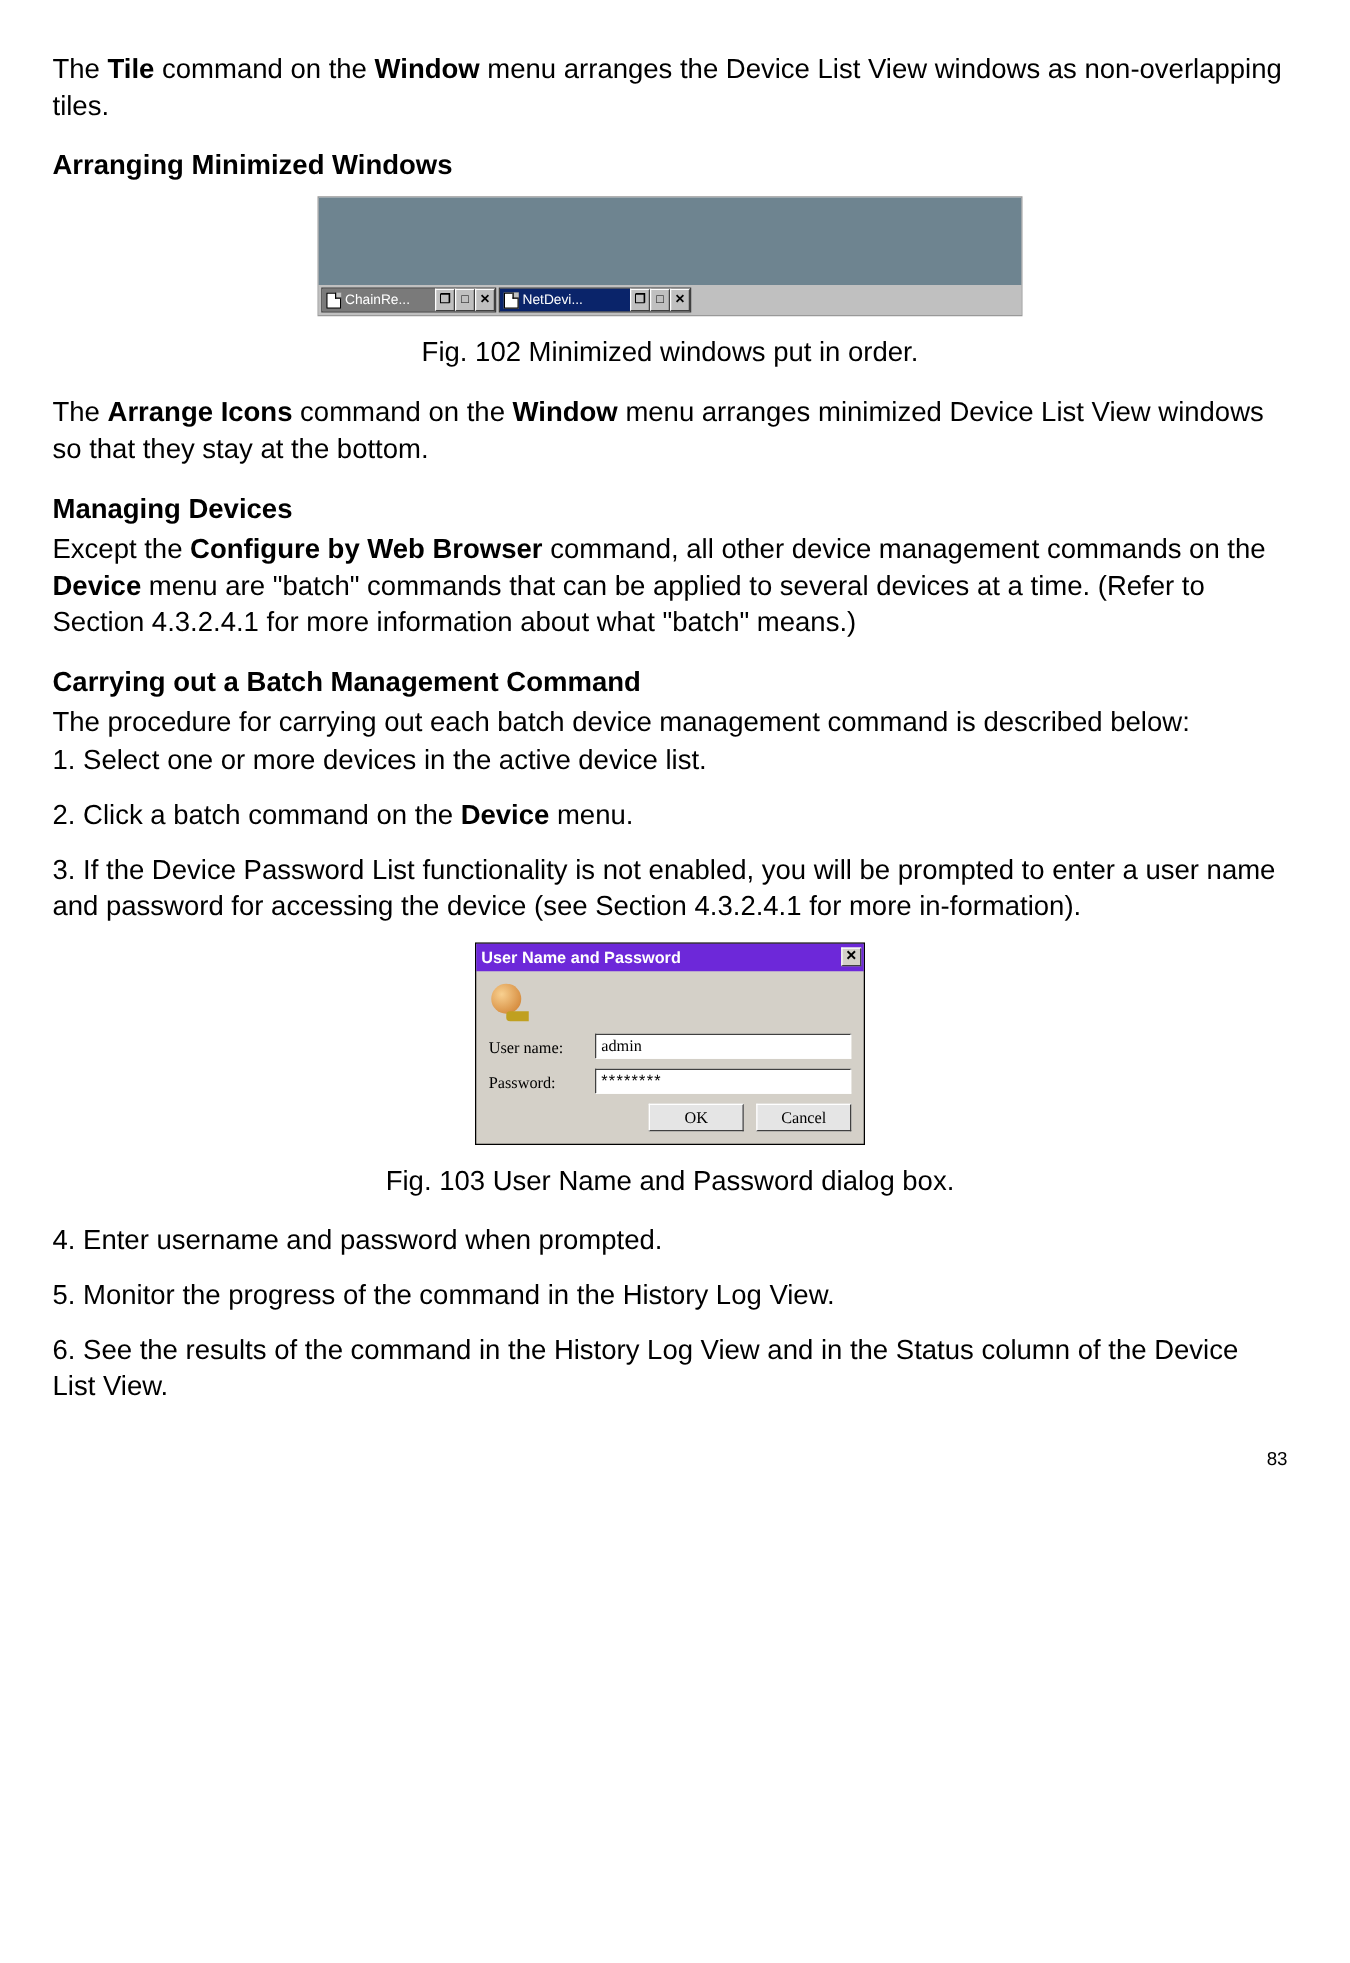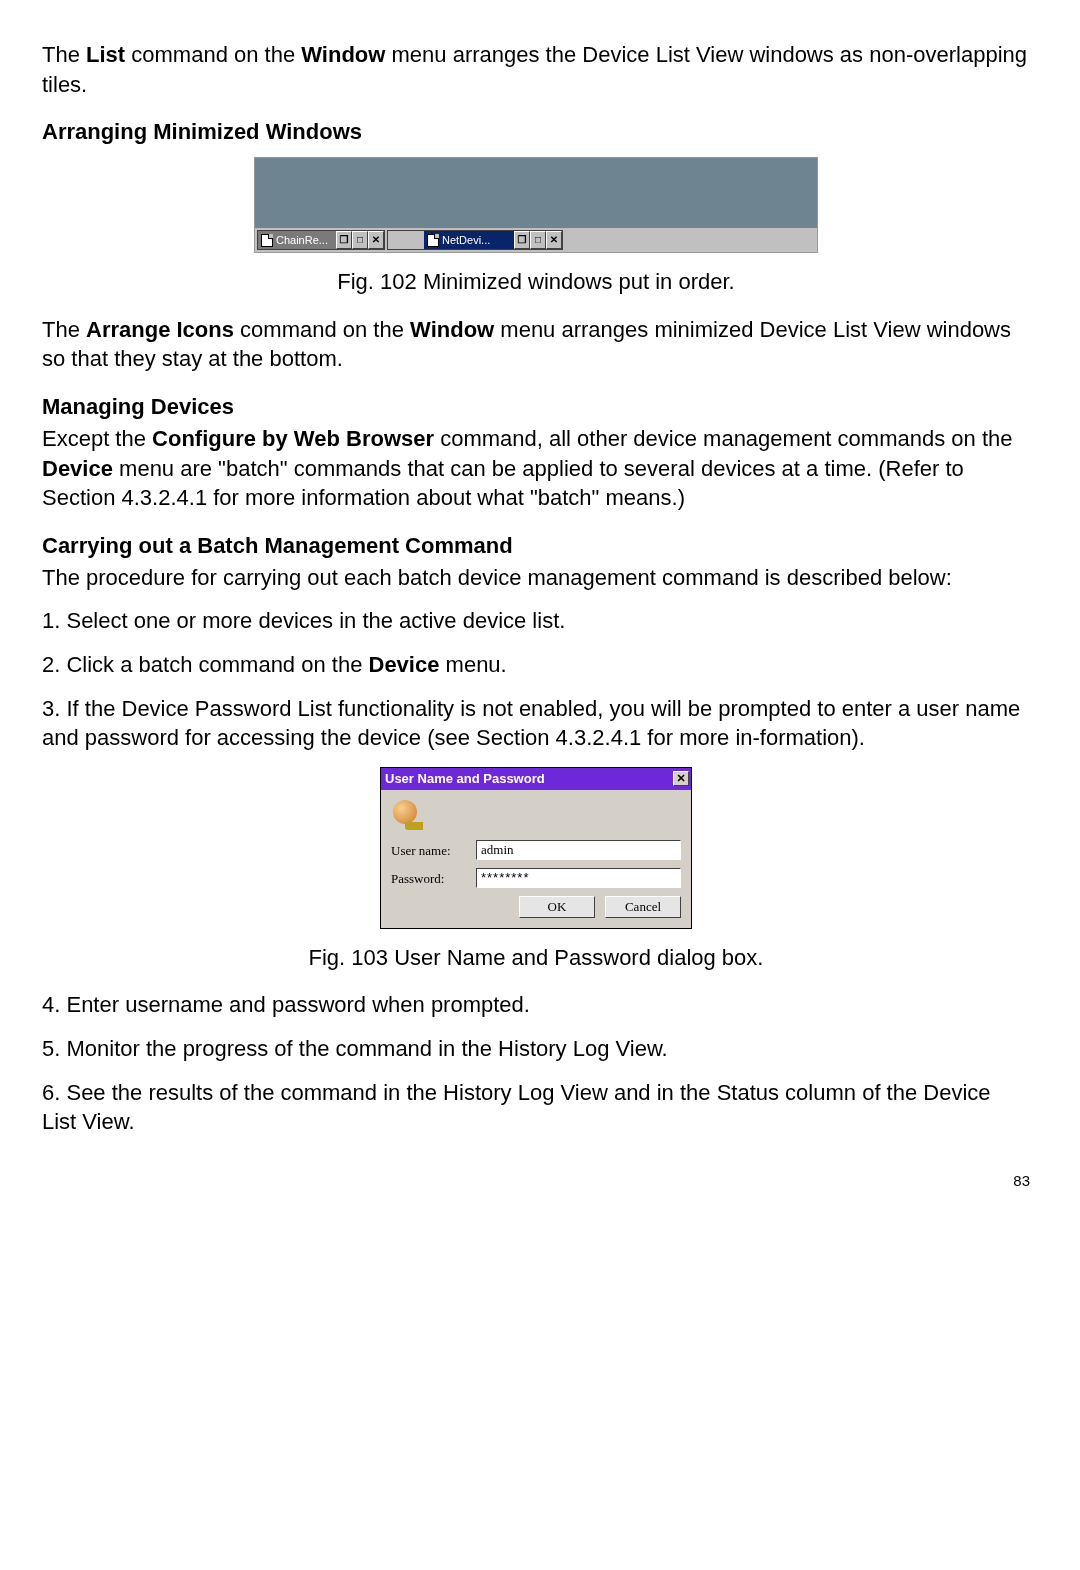--- a/index.html
+++ b/index.html
@@ -46,22 +46,22 @@
   .min-win .title {
     display: flex;
     align-items: center;
     padding: 0 3px;
     color: #fff;
     height: 100%;
     gap: 3px;
     white-space: nowrap;
     overflow: hidden;
   }
-  .min-win.inactive .title { background: #7a7a7a; width: 78px; }
-  .min-win.active .title { background: #0a246a; width: 90px; margin-left: 36px; }
+  .min-win.inactive .title { background: #7a7a7a; width: 90px; }
+  .min-win.active .title { background: #0a246a; width: 104px; }
   .doc-icon {
     width: 12px; height: 13px;
     background: #fff;
     border: 1px solid #000;
     position: relative;
     flex-shrink: 0;
   }
   .doc-icon::after {
     content: "";
     position: absolute;
@@ -179,21 +179,21 @@
     display: flex; align-items: center; justify-content: center;
     font-family: "Times New Roman", serif;
     font-size: 13px;
   }
   .step { margin-bottom: 14px; }
 </style>
 </head>
 <body>
 
 <p class="para">
-  <span>The </span><b>List</b><span> command on the </span><b>Window</b><span> menu arranges the Device List View windows as non-overlapping tiles.</span>
+  <span>The </span><b>Tile</b><span> command on the </span><b>Window</b><span> menu arranges the Device List View windows as non-overlapping tiles.</span>
 </p>
 
 <p class="heading">Arranging Minimized Windows</p>
 
 <div class="fig102">
   <div class="fig102-canvas"></div>
   <div class="fig102-taskbar">
     <div class="min-win inactive">
       <div class="title">
         <span class="doc-icon"></span>
@@ -223,21 +223,21 @@
 <p class="para">
   <span>The </span><b>Arrange Icons</b><span> command on the </span><b>Window</b><span> menu arranges minimized Device List View windows so that they stay at the bottom.</span>
 </p>
 
 <p class="heading">Managing Devices</p>
 <p class="para">
   <span>Except the </span><b>Configure by Web Browser</b><span> command, all other device management commands on the </span><b>Device</b><span> menu are "batch" commands that can be applied to several devices at a time. (Refer to Section 4.3.2.4.1 for more information about what "batch" means.)</span>
 </p>
 
 <p class="heading">Carrying out a Batch Management Command</p>
-<p class="para" style="margin-bottom:14px">The procedure for carrying out each batch device management command is described below:</p>
+<p class="para" style="margin-bottom:1px">The procedure for carrying out each batch device management command is described below:</p>
 
 <p class="step">1. Select one or more devices in the active device list.</p>
 <p class="step">
   <span>2. Click a batch command on the </span><b>Device</b><span> menu.</span>
 </p>
 <p class="step">3. If the Device Password List functionality is not enabled, you will be prompted to enter a user name and password for accessing the device (see Section 4.3.2.4.1 for more in-formation).</p>
 
 <div class="fig103">
   <div class="fig103-titlebar">
     <span>User Name and Password</span>

